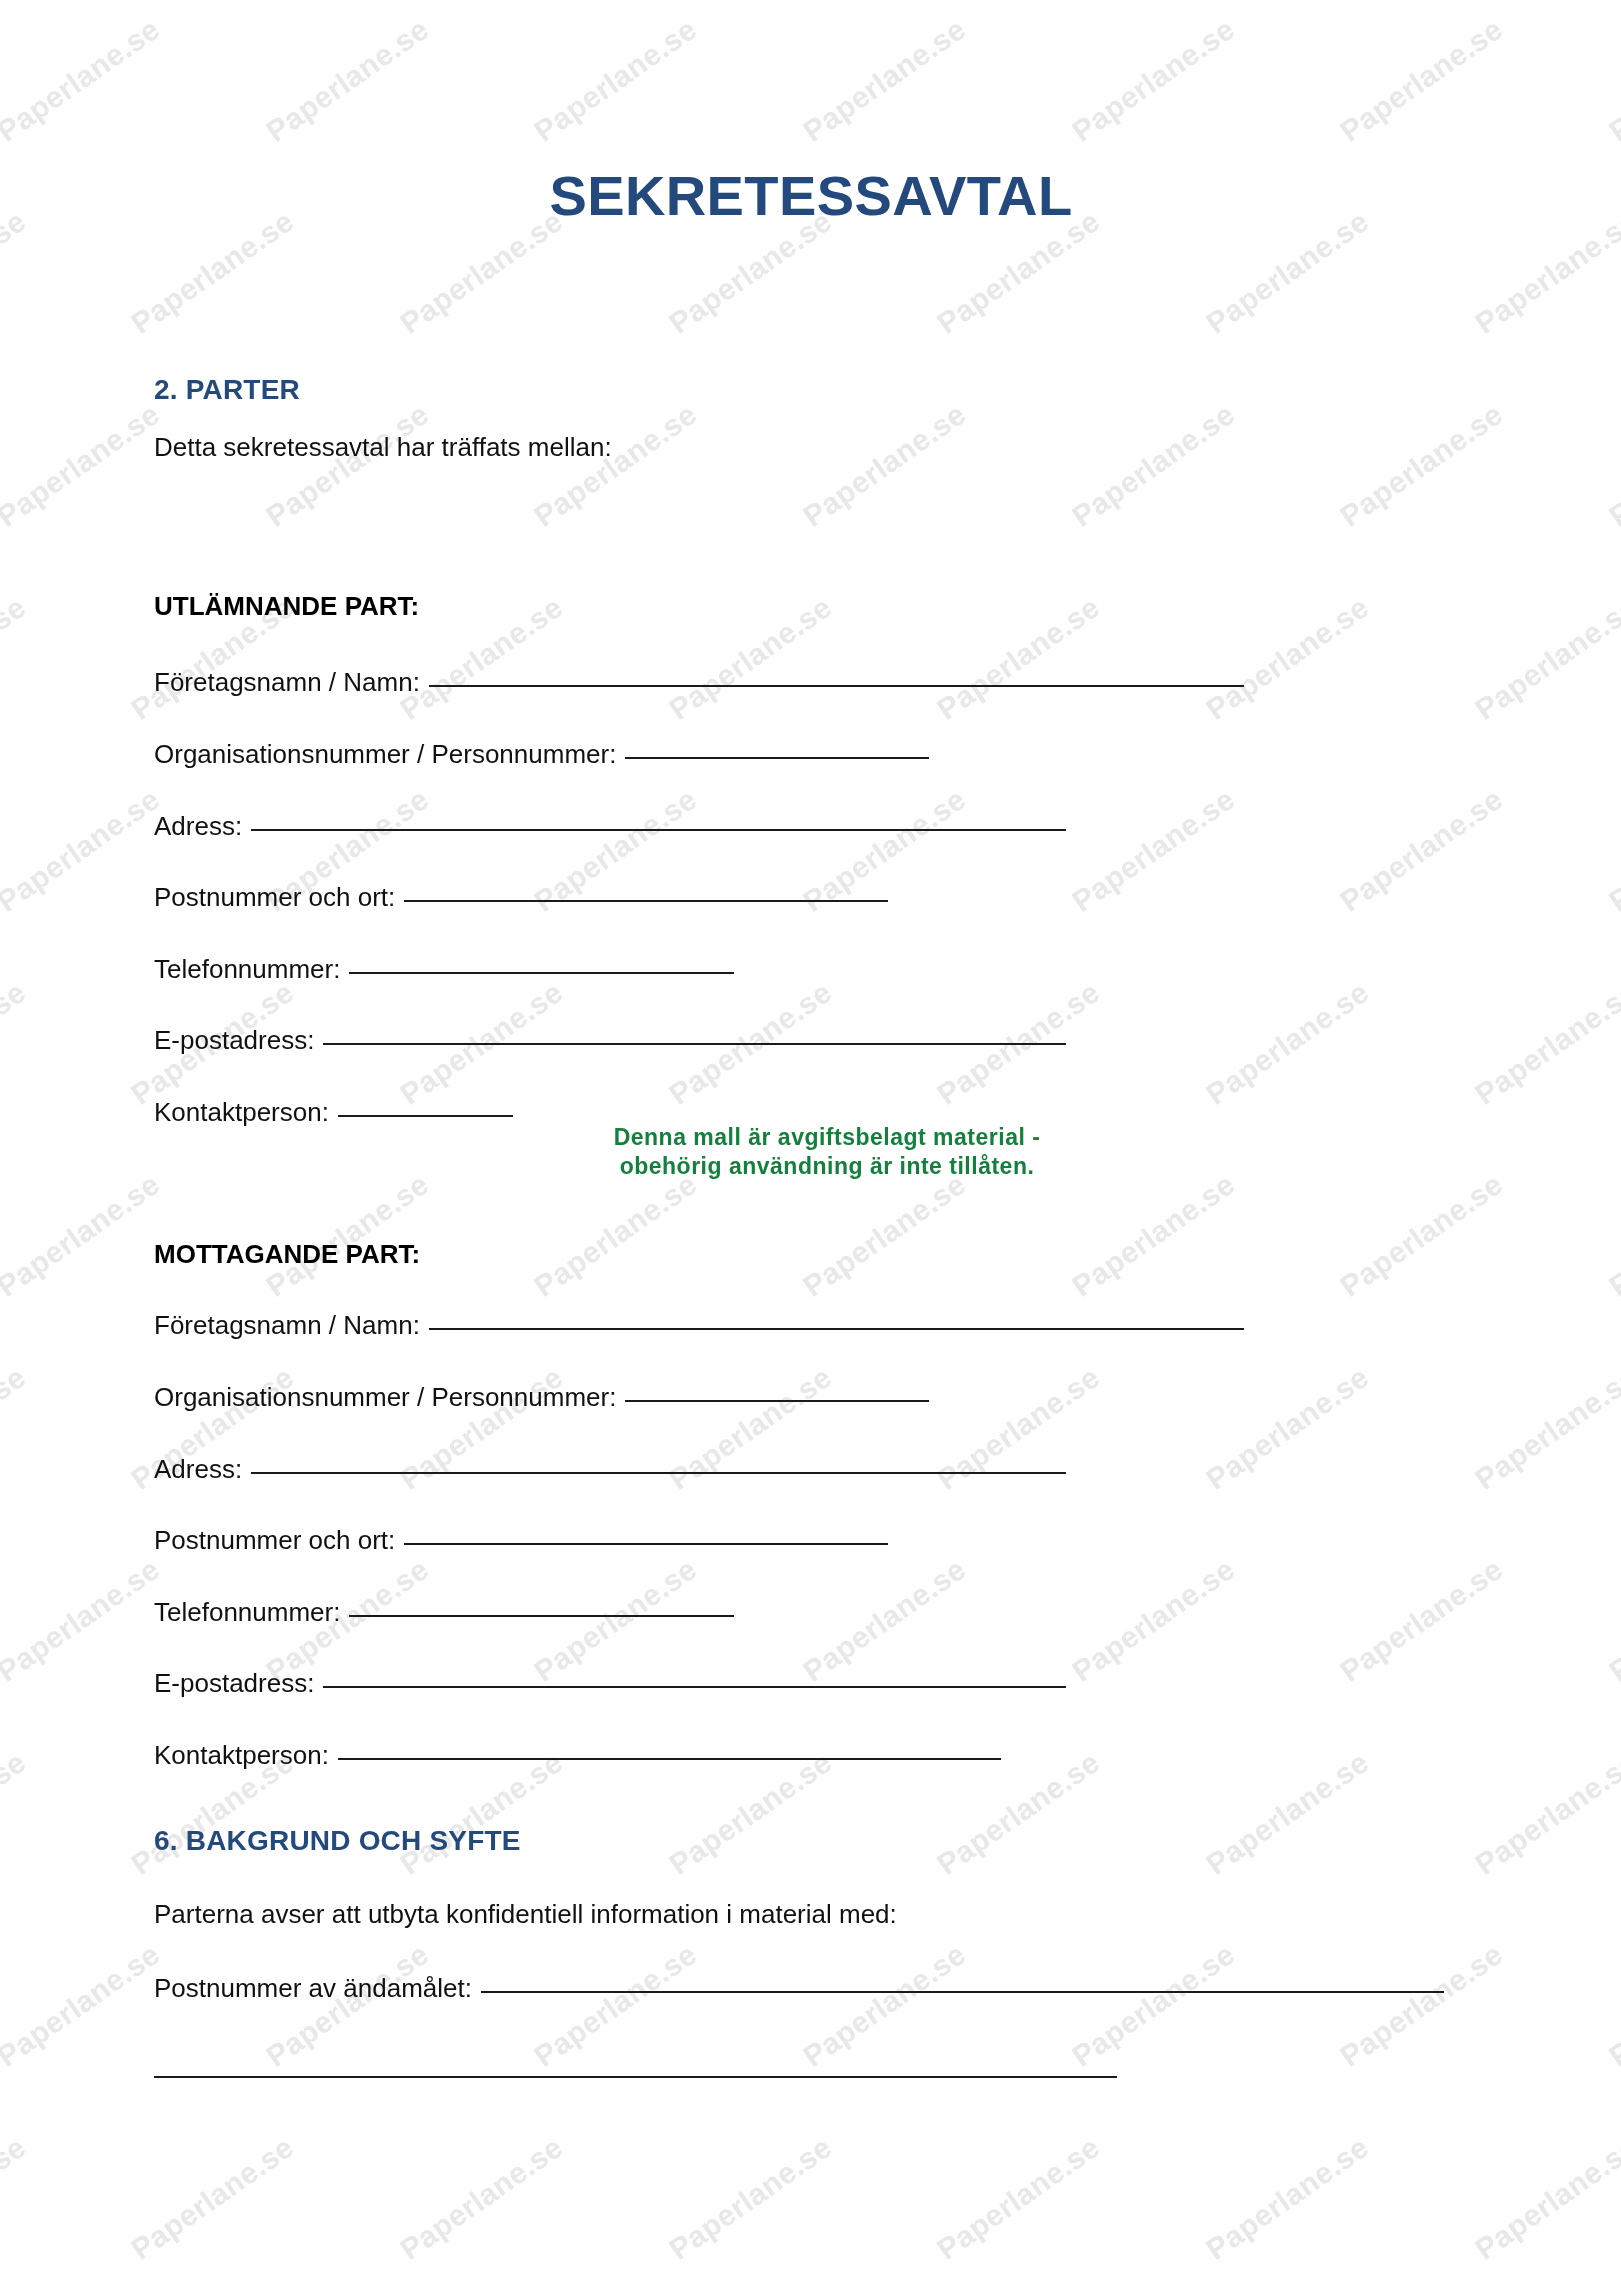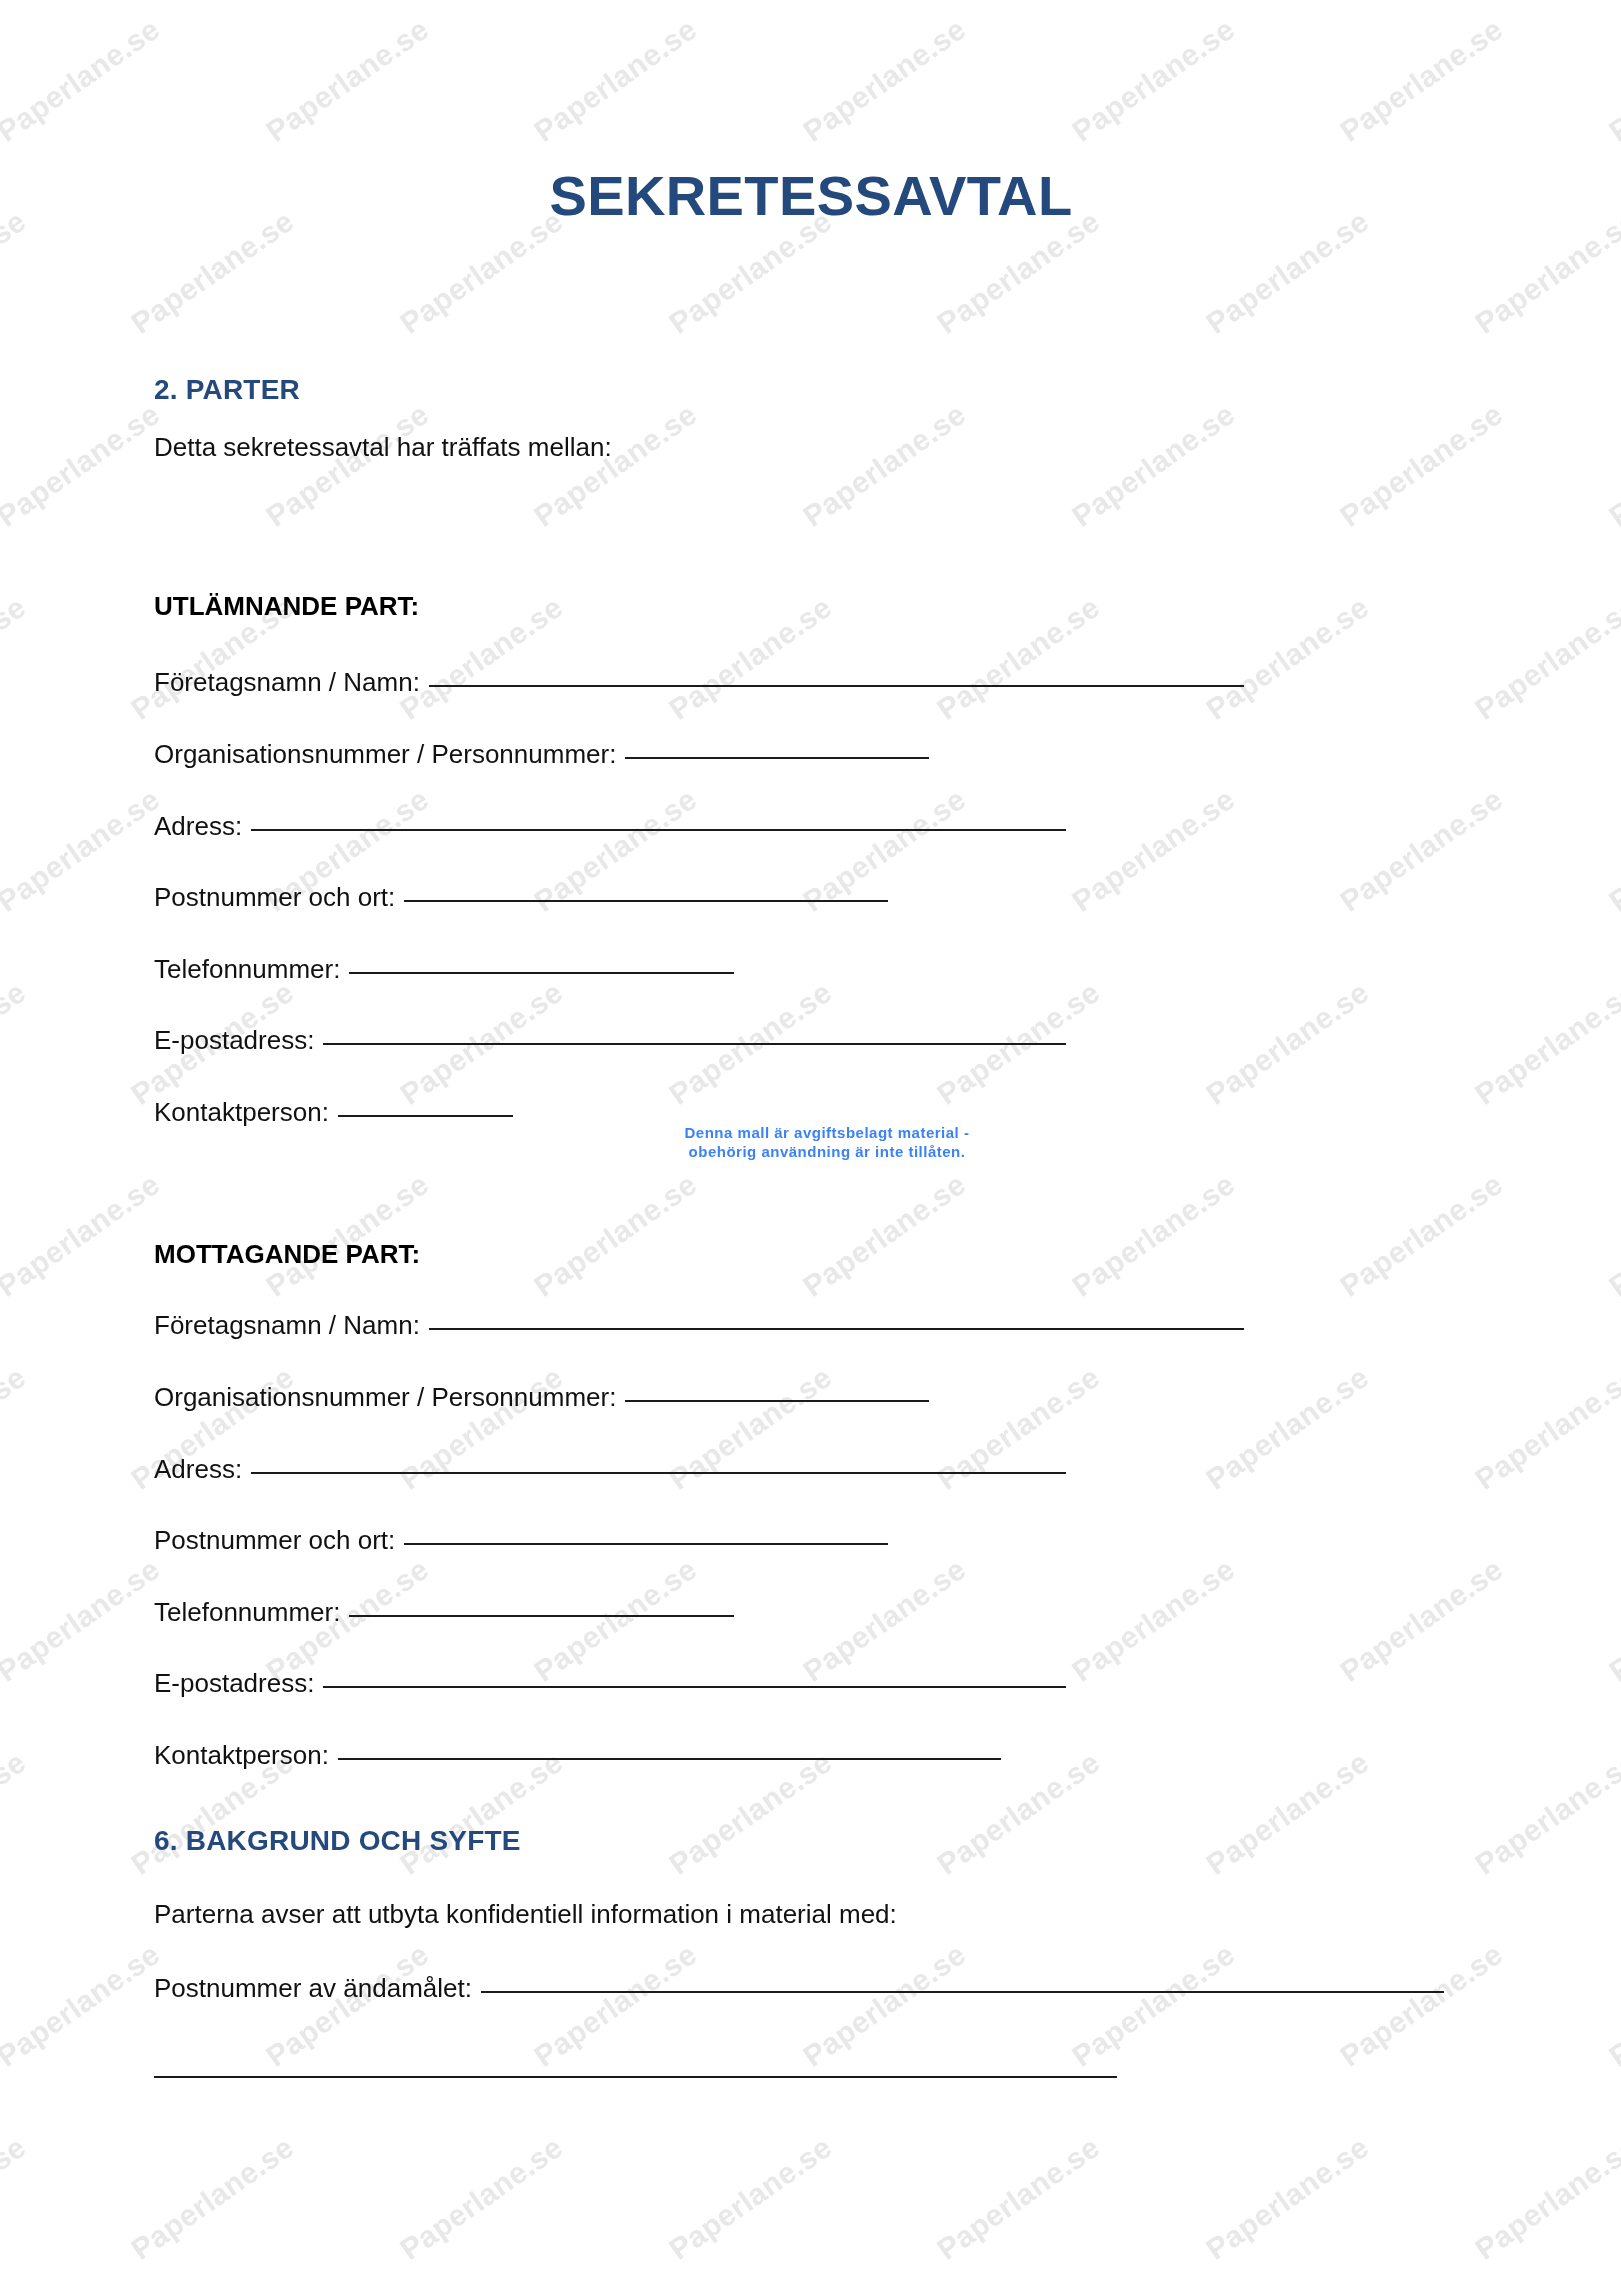--- a/index.html
+++ b/index.html
@@ -115,22 +115,22 @@
     left: 0;
     right: 0;
     top: 1123px;
     text-align: center;
     z-index: 20;
     pointer-events: none;
   }
   .notice-line {
     font-family: "Liberation Sans", sans-serif;
     font-weight: bold;
-    font-size: 15px;
-    color: #3b82f6;
+    font-size: 23px;
+    color: #15803d;
     letter-spacing: 0.5px;
     line-height: 1.28;
     margin-left: 32px;
   }
 </style>
 </head>
 <body>
 
 <div class="page">
 

